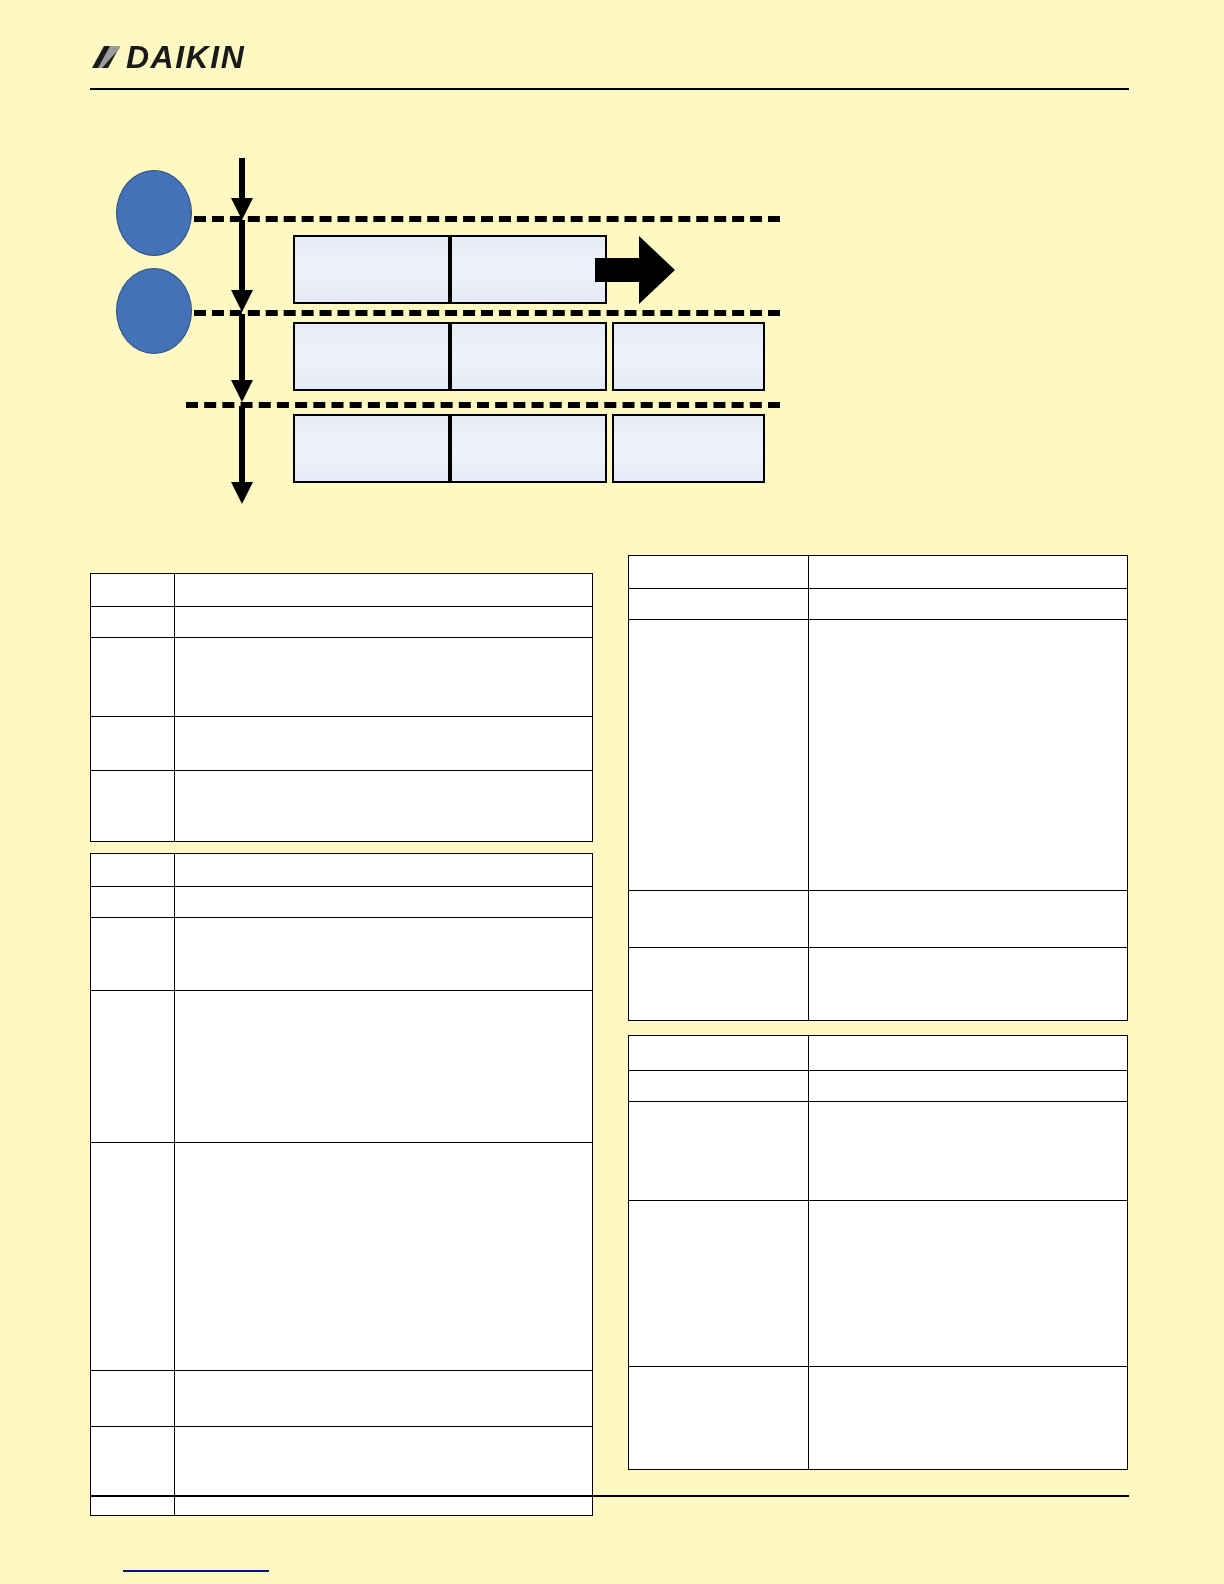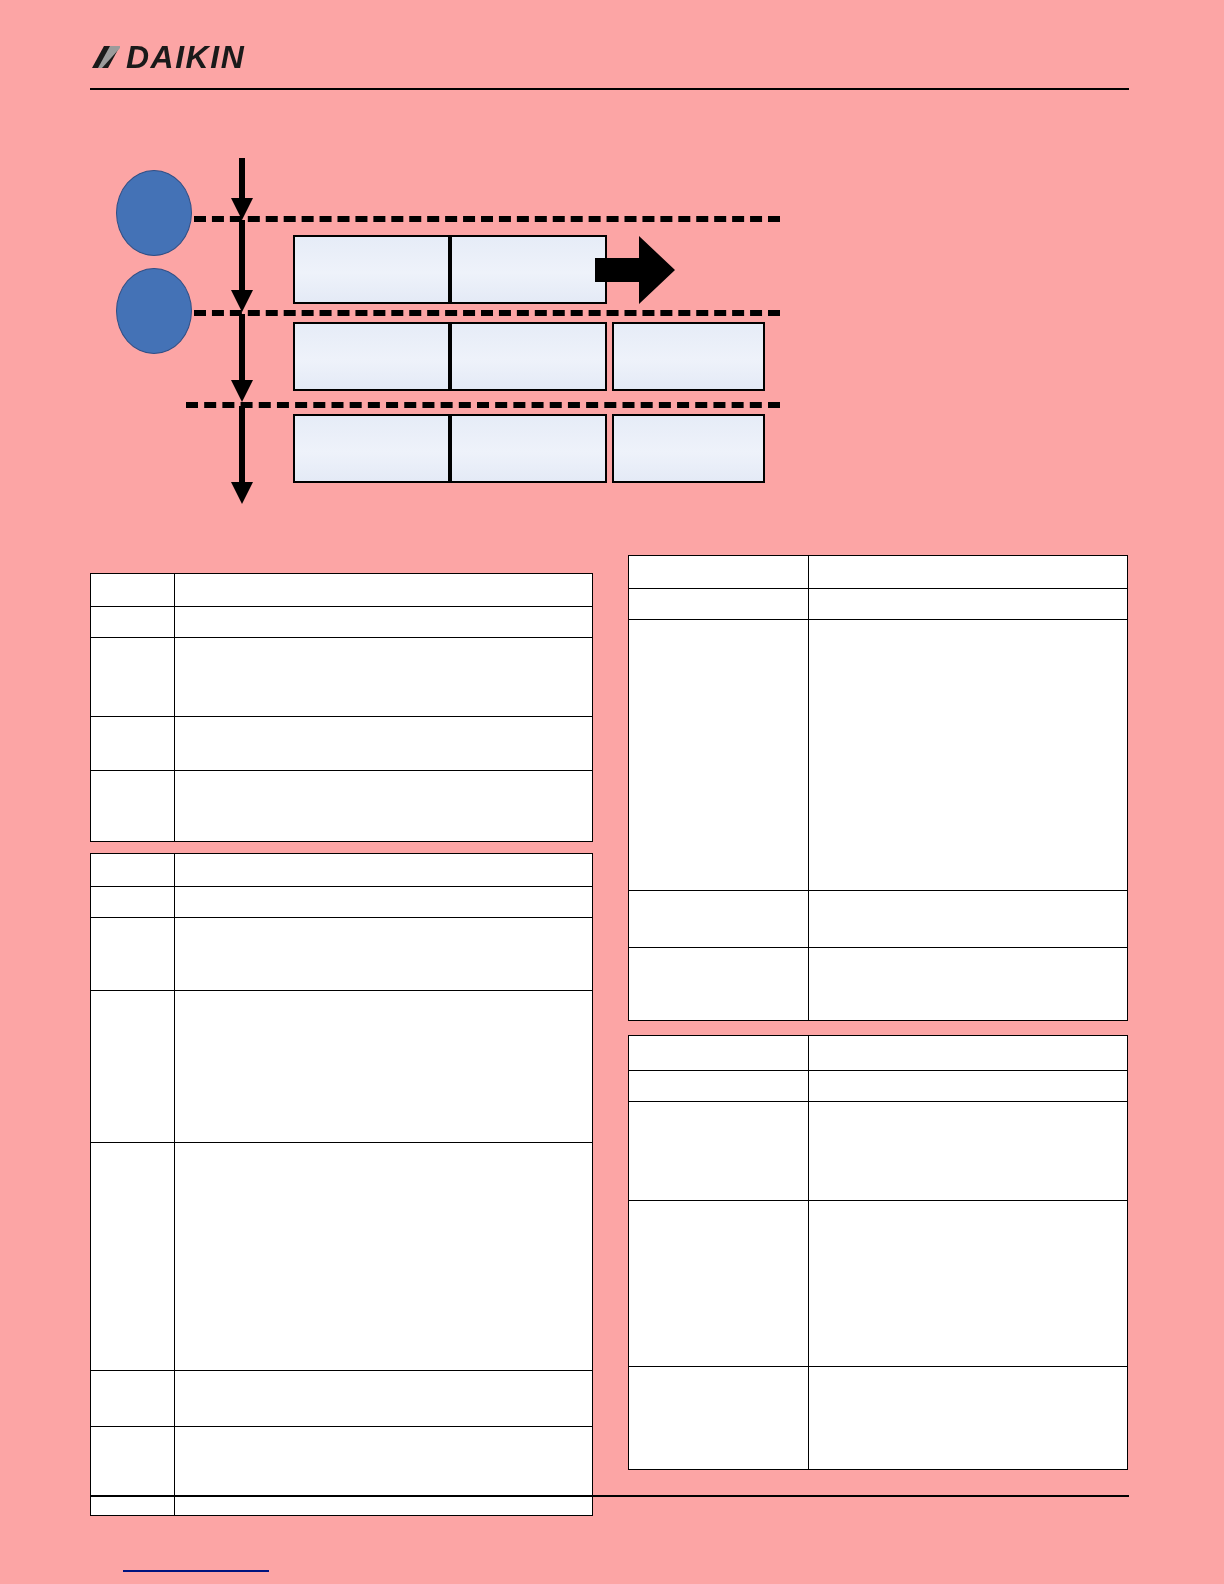--- a/index.html
+++ b/index.html
@@ -13,21 +13,21 @@
     position: relative;
     font-family: "Liberation Sans", sans-serif;
     color: #000;
     overflow: hidden;
   }
 
   
   .page {
     position: absolute;
     inset: 0;
-    background: #fca5a5;
+    background: #fef9c3;
   }
 
   
   .header {
     position: absolute;
     left: 0; top: 0;
     width: 1224px;
     height: 100px;
   }
   .logo {

